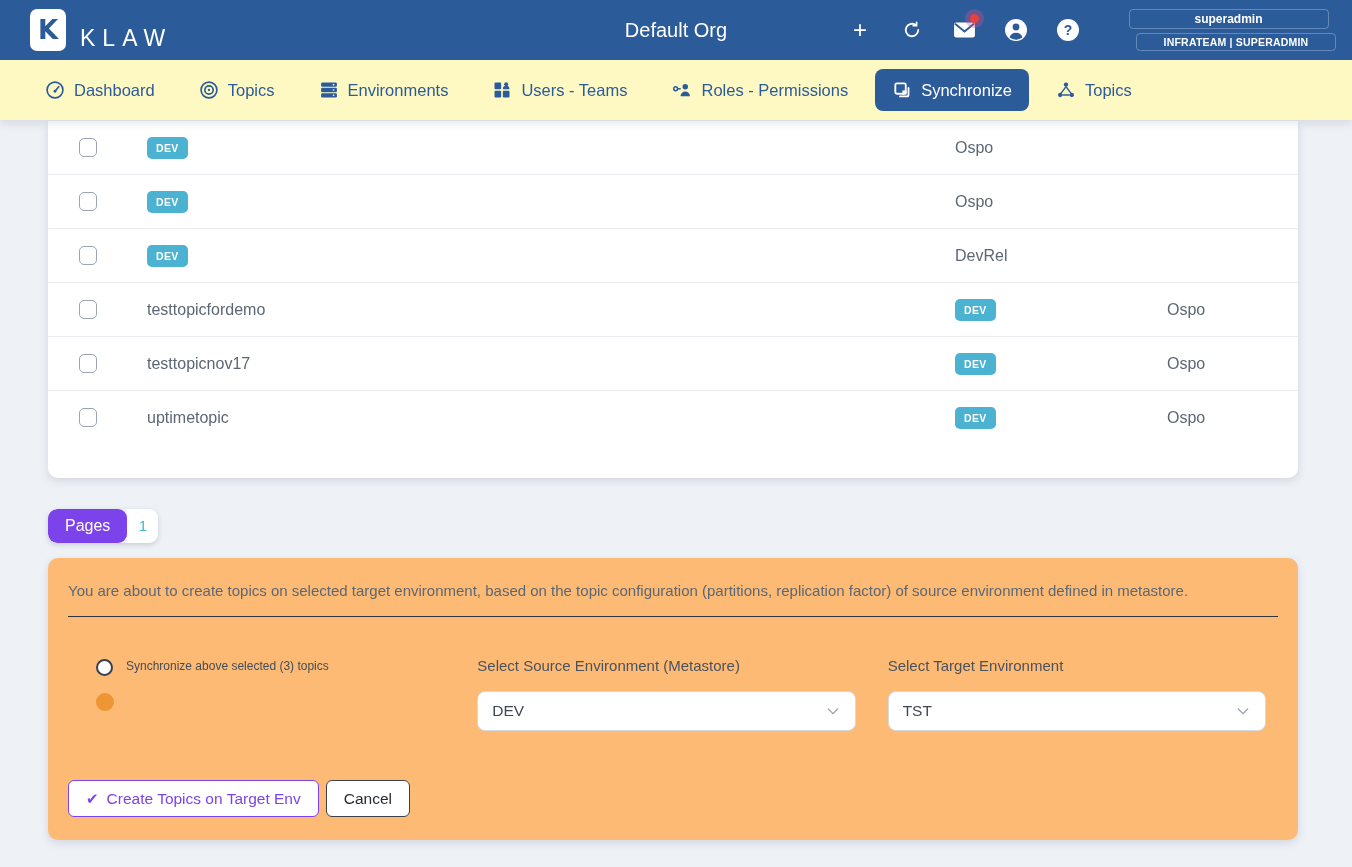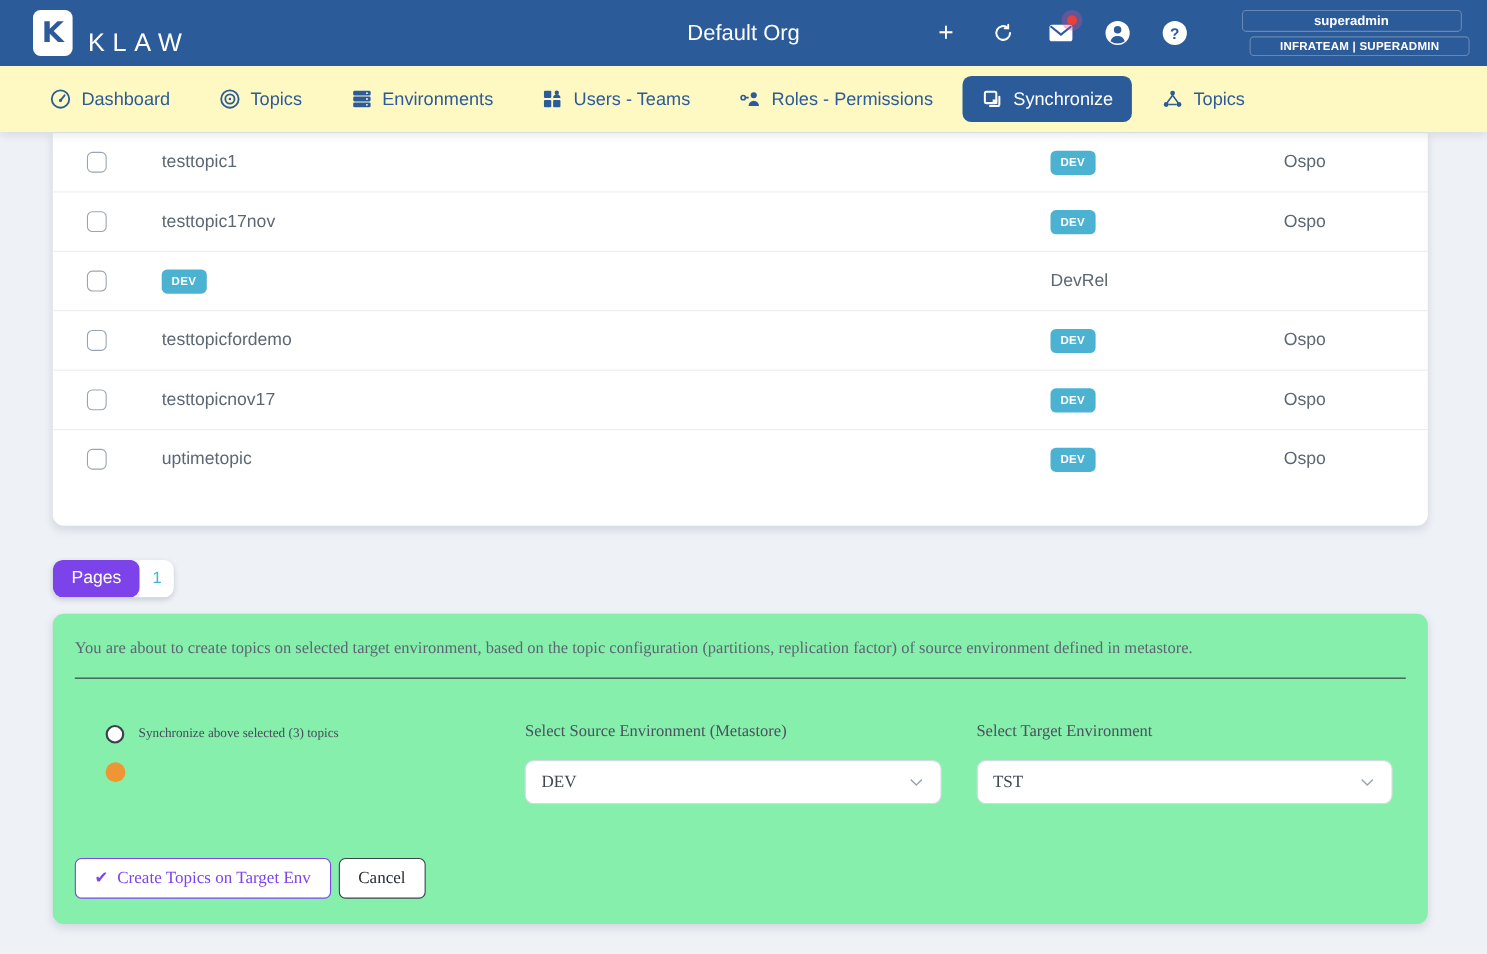--- a/index.html
+++ b/index.html
@@ -80,22 +80,22 @@
   .pages-label {
     background:#7c43ea; color:#fff; font-size:16px; padding:8px 17px; border-radius:9px;
   }
   .page-num {
     background:#fff; color:#3eb6d4; font-size:15px; padding:8px 0; width:31px;
     text-align:center; cursor:pointer;
   }
 
   
   .sync-card {
-    width:1250px; margin:15px 0 0 48px; background:#86efac; border-radius:10px;
-    box-shadow:0 3px 8px rgba(90,100,120,0.18); padding:24px 0 0 0; height:282px;font-family:Liberation Serif, serif;
+    width:1250px; margin:15px 0 0 48px; background:#fdba74; border-radius:10px;
+    box-shadow:0 3px 8px rgba(90,100,120,0.18); padding:24px 0 0 0; height:282px;
   }
   .info-text { font-size:15px; color:#5c6773; padding:0 20px; }
   .divider { border:none; border-top:1.6px solid #2f353d; margin:17px 20px 0 20px; }
 
   .form-row { display:flex; padding-left:48px; margin-top:40px; }
   .radio-col { width:385px; }
   .radio-option { display:flex; align-items:flex-start; gap:13px; margin-bottom:15px; cursor:pointer; }
   .radio-circle { width:17px; height:17px; border-radius:50%; border:2.4px solid #3a414b; background:#fff; flex:0 0 auto; margin-top:2px; }
   .radio-circle.selected { border:none; background:#ee9534; width:18px; height:18px; }
   .radio-label { font-size:12px; color:#454d58; max-width:290px; line-height:1.55; }
@@ -236,30 +236,28 @@
   </div>
 </div>
 
 
 <div class="table-card">
   <div>
   <div class="t-row">
     <div>
           <div class="checkbox"></div>
         </div>
-    <div class="topic-name">testtopic1</div>
-    <div><span class="env-badge">DEV</span></div>
-    <div class="team-name">Ospo</div>
-  </div>
-
-  <div class="t-row">
-    <div>
-          <div class="checkbox"></div>
-        </div>
-    <div class="topic-name">testtopic17nov</div>
+    <div><span class="env-badge">DEV</span></div>
+    <div class="team-name">Ospo</div>
+  </div>
+
+  <div class="t-row">
+    <div>
+          <div class="checkbox"></div>
+        </div>
     <div><span class="env-badge">DEV</span></div>
     <div class="team-name">Ospo</div>
   </div>
 
   <div class="t-row">
     <div>
           <div class="checkbox"></div>
         </div>
     <div><span class="env-badge">DEV</span></div>
     <div class="team-name">DevRel</div>

